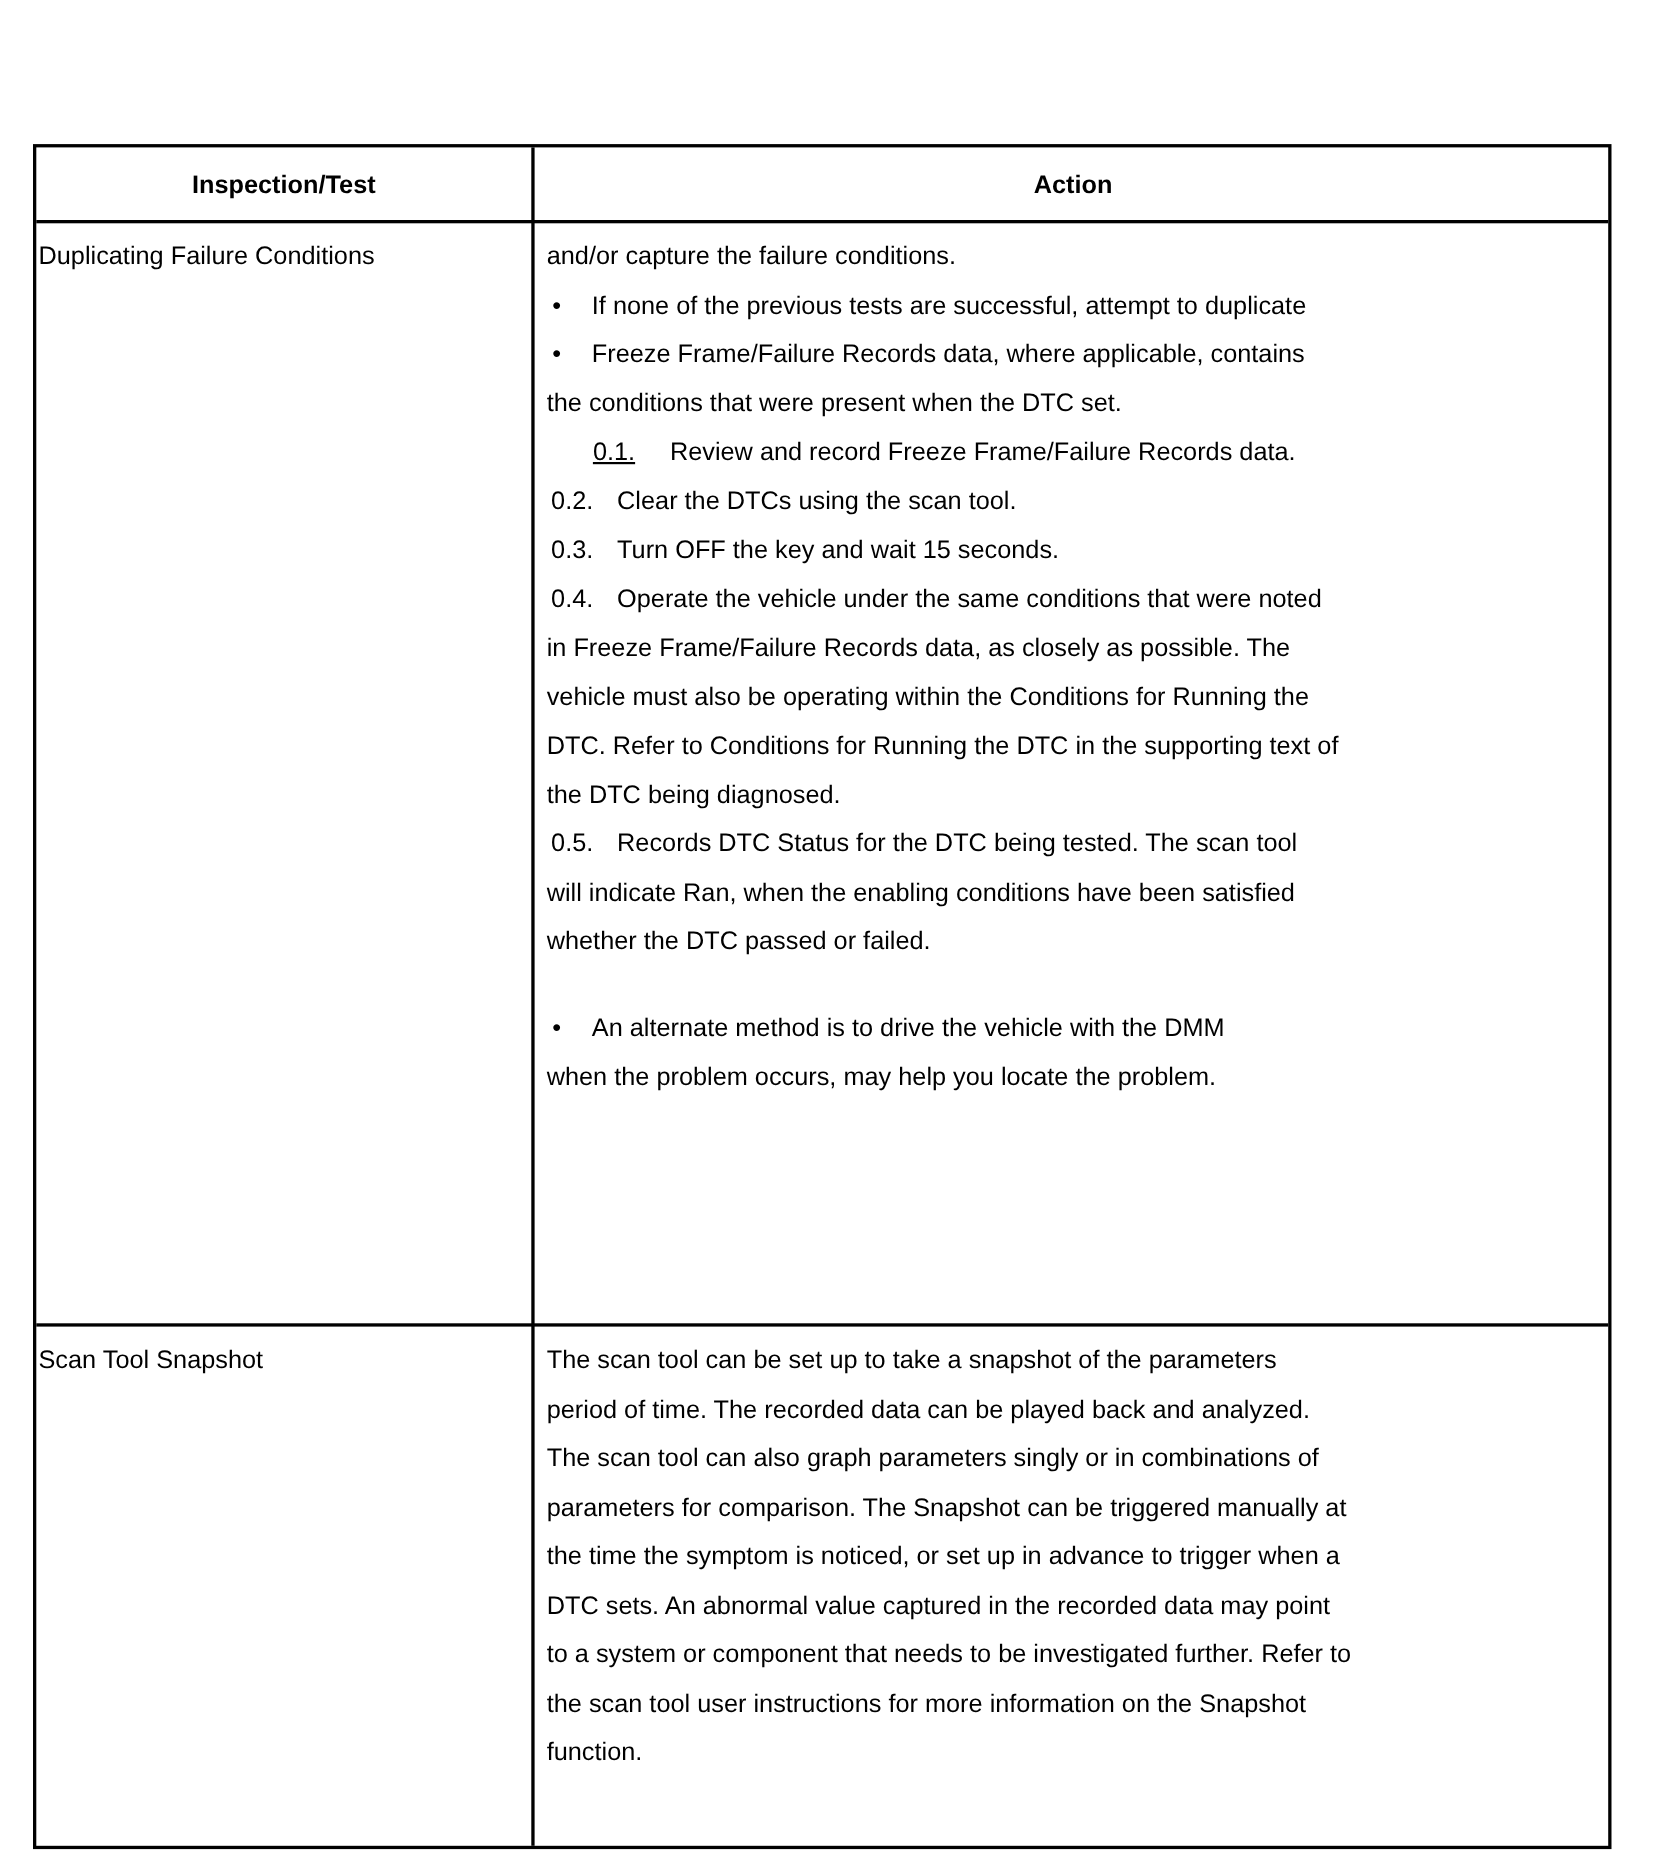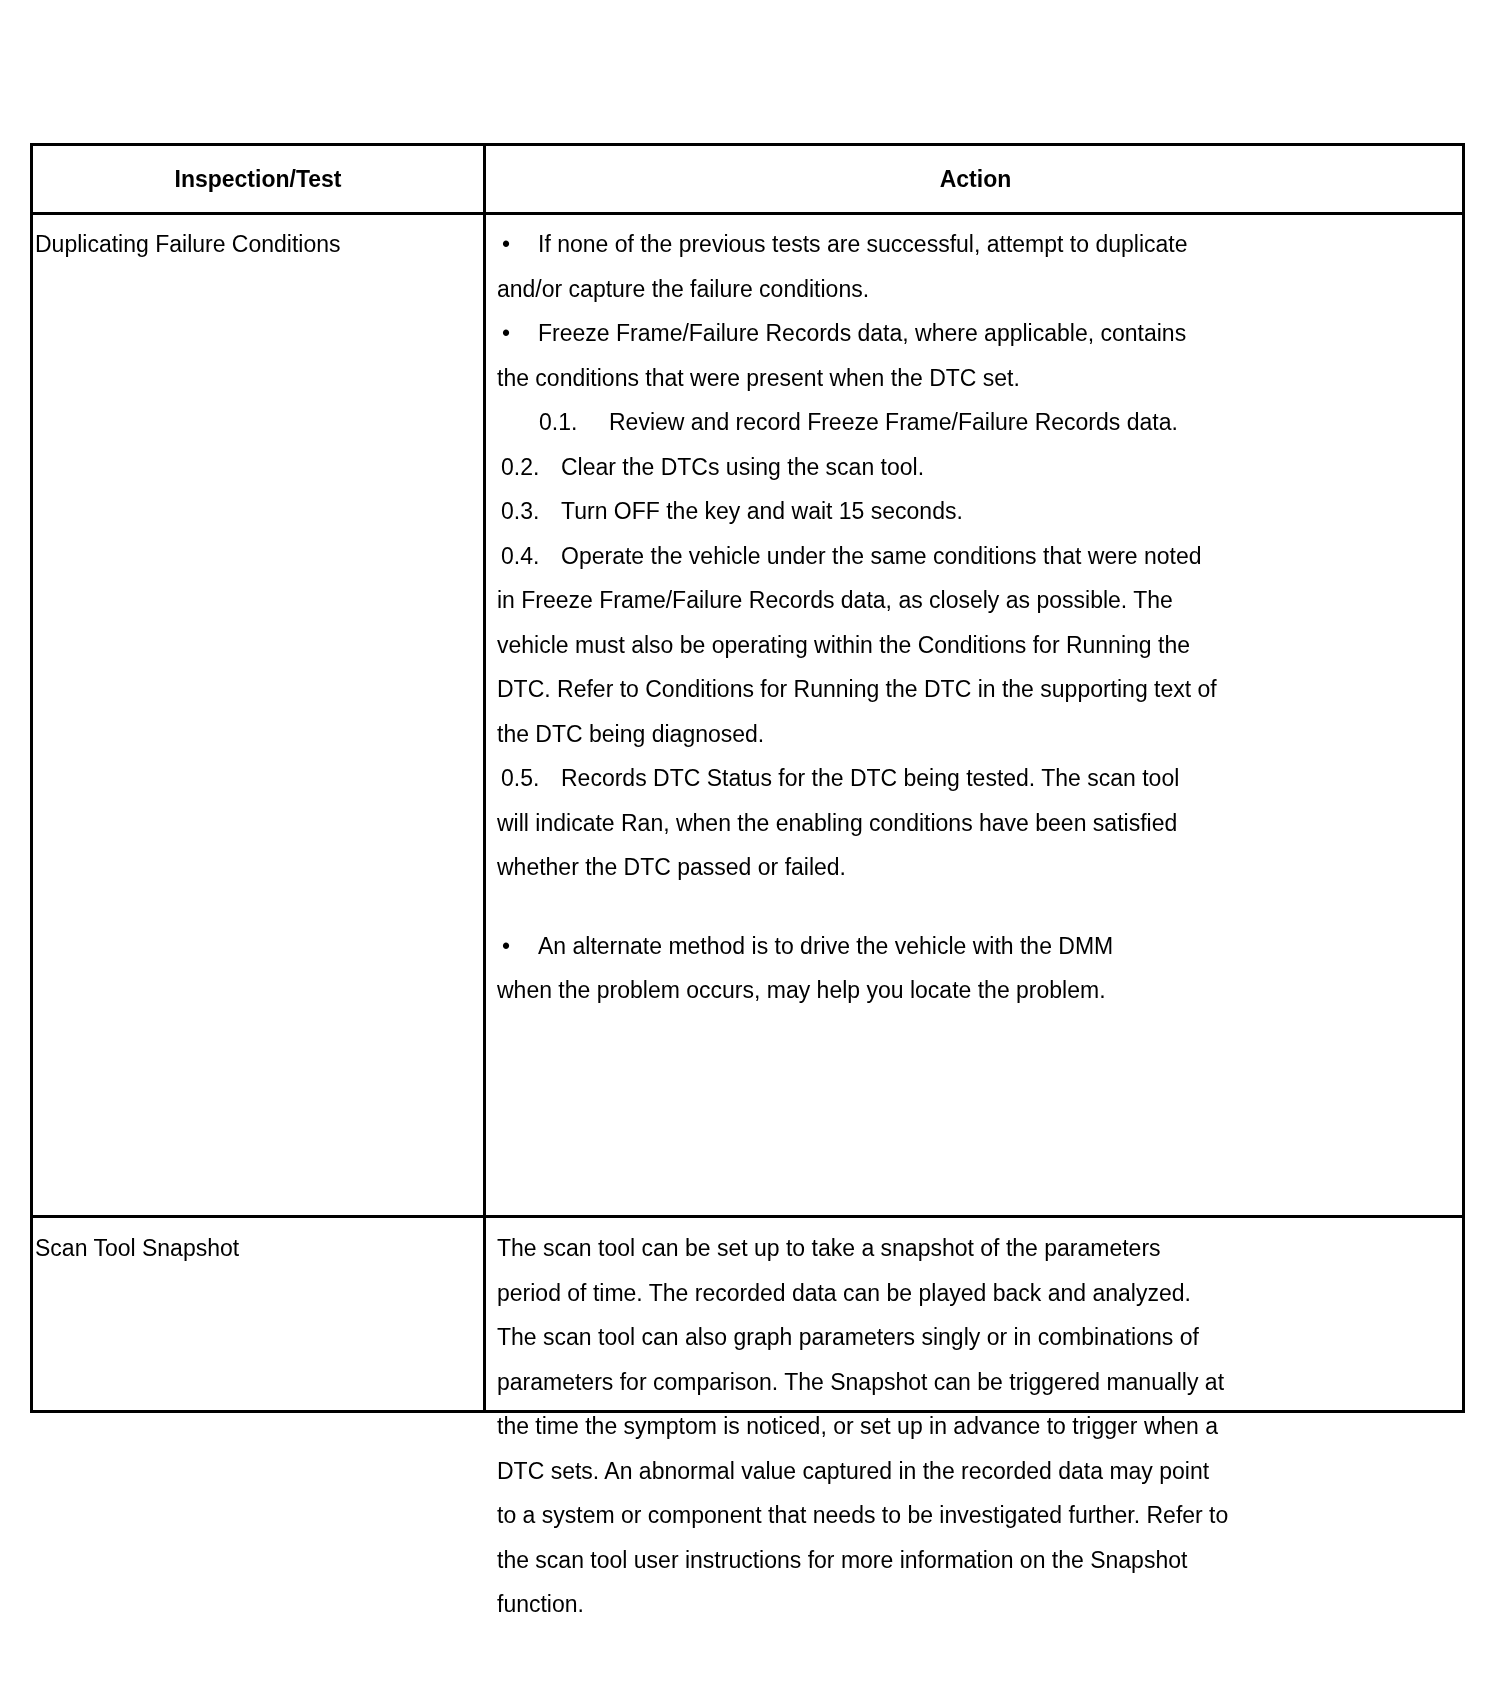--- a/index.html
+++ b/index.html
@@ -1,55 +1,55 @@
 <!DOCTYPE html>
 <html><head>
 <meta charset="utf-8">
 <style>
   html, body { margin: 0; padding: 0; background: #ffffff; }
   body { width: 1504px; height: 1700px; position: relative; overflow: hidden;
          font-family: "Liberation Sans", sans-serif; color: #000; }
-  .tbl { position: absolute; left: 30px; top: 131px; width: 1435px; height: 1270px;
-         box-sizing: border-box; border: 3px solid #000; margin-top: 12px; }
+  .tbl { position: absolute; left: 30px; top: 131px; width: 1435px; height: 1550px;
+         box-sizing: border-box; border: 3px solid #000; }
   .vline { position: absolute; left: 450px; top: 0; width: 3px; height: 100%; background: #000; }
   .hline { position: absolute; left: 0; width: 100%; height: 3px; background: #000; }
   .hline.h1 { top: 66px; }
   .hline.h2 { top: 1069px; }
   .hdr { position: absolute; top: 0; height: 66px; display: flex; align-items: center; justify-content: center;
          font-weight: bold; font-size: 23px; }
   .hdr.c1 { left: 0; width: 450px; }
   .hdr.c2 { left: 453px; width: 979px; }
   .cell-l { position: absolute; left: 2px; font-size: 23px; line-height: 44.5px; }
   .cell-r { position: absolute; left: 464px; width: 900px; font-size: 23px; line-height: 44.5px; }
   .row1 { top: 76px; }
   .row2 { top: 1080px; }
   .line { white-space: pre; height: 44.5px; }
   .bul { display: inline-block; width: 41px; padding-left: 5px; box-sizing: border-box; }
   .num { display: inline-block; width: 64px; padding-left: 4px; box-sizing: border-box; }
   .ind { padding-left: 42px; }
-  .num.sub { padding-left: 0; width: 70px; }
+  .num.sub { padding-left: 0; width: 70px; text-decoration: underline; }
   .blank { height: 34px; }
 </style>
 </head>
 <body>
 
 <div class="tbl">
   <div class="vline"></div>
   <div class="hline h1"></div>
   <div class="hline h2"></div>
 
   <div class="hdr c1">Inspection/Test</div>
   <div class="hdr c2">Action</div>
 
   <div class="cell-l row1">
     <div class="line">Duplicating Failure Conditions</div>
   </div>
   <div class="cell-r row1">
+    <div class="line">and/or capture the failure conditions.</div>
     <div class="line"><span class="bul">•</span><span>If none of the previous tests are successful, attempt to duplicate</span></div>
-    <div class="line">and/or capture the failure conditions.</div>
     <div class="line"><span class="bul">•</span><span>Freeze Frame/Failure Records data, where applicable, contains</span></div>
     <div class="line">the conditions that were present when the DTC set.</div>
 
     <div class="line ind"><span class="num sub">0.1.</span><span>Review and record Freeze Frame/Failure Records data.</span></div>
     <div class="line"><span class="num">0.2.</span><span>Clear the DTCs using the scan tool.</span></div>
     <div class="line"><span class="num">0.3.</span><span>Turn OFF the key and wait 15 seconds.</span></div>
     <div class="line"><span class="num">0.4.</span><span>Operate the vehicle under the same conditions that were noted</span></div>
     <div class="line">in Freeze Frame/Failure Records data, as closely as possible. The</div>
     <div class="line">vehicle must also be operating within the Conditions for Running the</div>
     <div class="line">DTC. Refer to Conditions for Running the DTC in the supporting text of</div>

